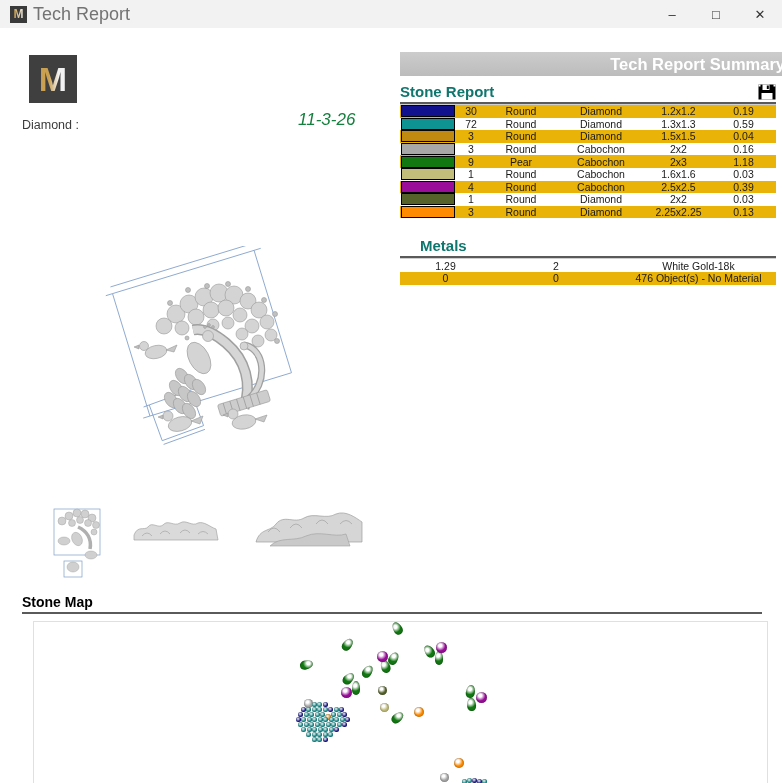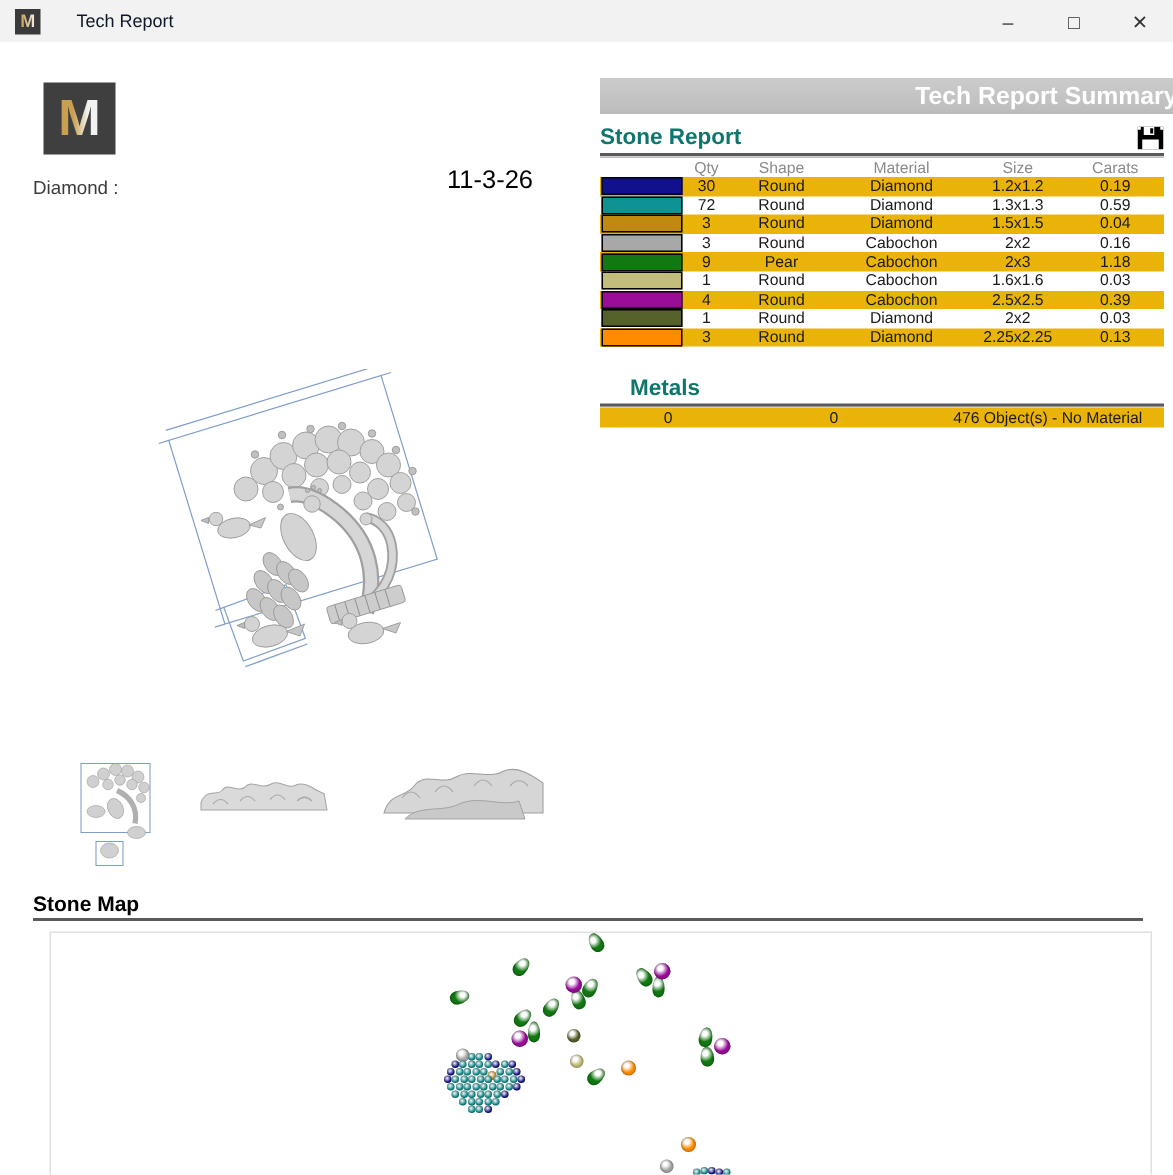--- a/index.html
+++ b/index.html
@@ -6,32 +6,32 @@
     font-family:"Liberation Sans",sans-serif;-webkit-font-smoothing:antialiased;}
   .window{position:relative;width:782px;height:783px;background:#fff;}
 
   
   .titlebar{position:absolute;left:0;top:0;width:782px;height:28px;background:#f2f2f2;
     display:flex;align-items:center;}
   .app-icon{width:17px;height:17px;margin-left:10px;background:#3a3a3a;display:flex;
     align-items:center;justify-content:center;}
   .app-icon span{font-size:12px;font-weight:bold;background:linear-gradient(90deg,#c9a052,#f5f5f5);
     -webkit-background-clip:text;background-clip:text;color:transparent;line-height:1;}
-  .win-title{margin-left:24px;font-size:12px;color:#0f172a;}
+  .win-title{margin-left:6px;font-size:18px;color:#737373;}
   .win-controls{margin-left:auto;display:flex;height:28px;}
   .win-btn{width:44px;height:28px;display:flex;align-items:center;justify-content:center;
     font-size:13px;color:#333;cursor:default;}
 
   
   .logo{position:absolute;left:29px;top:55px;width:48px;height:48px;background:#3f3f3f;
     display:flex;align-items:center;justify-content:center;}
   .logo span{font-size:34px;font-weight:bold;background:linear-gradient(90deg,#c9a052 35%,#f2f2f2 70%);
     -webkit-background-clip:text;background-clip:text;color:transparent;line-height:1;}
   .customer{position:absolute;left:22px;top:118px;font-size:12.5px;color:#3c3c3c;}
-  .date{position:absolute;left:298px;top:110px;font-size:17px;color:#000000;}
+  .date{position:absolute;left:298px;top:110px;font-size:17px;color:#15803d;font-style:italic;}
 
   .render-main{position:absolute;left:92px;top:246px;}
   .thumb1{position:absolute;left:50px;top:503px;}
   .thumb2{position:absolute;left:130px;top:512px;}
   .thumb3{position:absolute;left:250px;top:502px;}
 
   
   .right-col{position:absolute;left:400px;top:52px;width:391px;}
   .banner{width:391px;height:24px;background:linear-gradient(#cccccc,#bcbcbc);
     color:#fff;font-size:16.5px;font-weight:bold;text-align:right;line-height:24px;
@@ -223,28 +223,20 @@
           <rect x="8.8" y="1.5" width="2" height="3.5" fill="#000"></rect>
           <rect x="3.5" y="9" width="11" height="6.5" fill="#fff"></rect>
           <rect x="0.5" y="0.5" width="2" height="2" fill="#fff"></rect>
             <rect x="15.5" y="0.5" width="2" height="2" fill="#fff"></rect>
         </svg>
       </div>
     </div>
     <div class="rule"></div>
 
     <div class="grid-table" id="stone-table">
-        <div class="g-row stone-cols g-head">
-          <div></div>
-          <div class="cell-c">Qty</div>
-          <div class="cell-c">Shape</div>
-          <div class="cell-c">Material</div>
-          <div class="cell-c">Size</div>
-          <div class="cell-c">Carats</div>
-        </div>
         <div class="g-row stone-cols alt">
           <div>
             <div class="swatch" style="background: rgb(17, 17, 142);"></div>
           </div>
           <div class="cell-c">30</div>
           <div class="cell-c">Round</div>
           <div class="cell-c">Diamond</div>
           <div class="cell-c">1.2x1.2</div>
           <div class="cell-c">0.19</div>
         </div>
@@ -329,20 +321,25 @@
           <div class="cell-c">0.13</div>
         </div>
       </div>
 
     <div class="metals-gap"></div>
     <div class="section-head" style="height:18px;margin-left:20px;">
       <div class="section-title">Metals</div>
     </div>
     <div class="rule"></div>
     <div class="grid-table" id="metals-table">
+        <div class="g-row metal-cols">
+          <div class="cell-c">1.29</div>
+          <div class="cell-c">2</div>
+          <div class="cell-c">White Gold-18k</div>
+        </div>
         <div class="g-row metal-cols alt">
           <div class="cell-c">0</div>
           <div class="cell-c">0</div>
           <div class="cell-c">476 Object(s) - No Material</div>
         </div>
       </div>
   </div>
 
   <div class="map-title">Stone Map</div>
   <div class="map-rule"></div>

